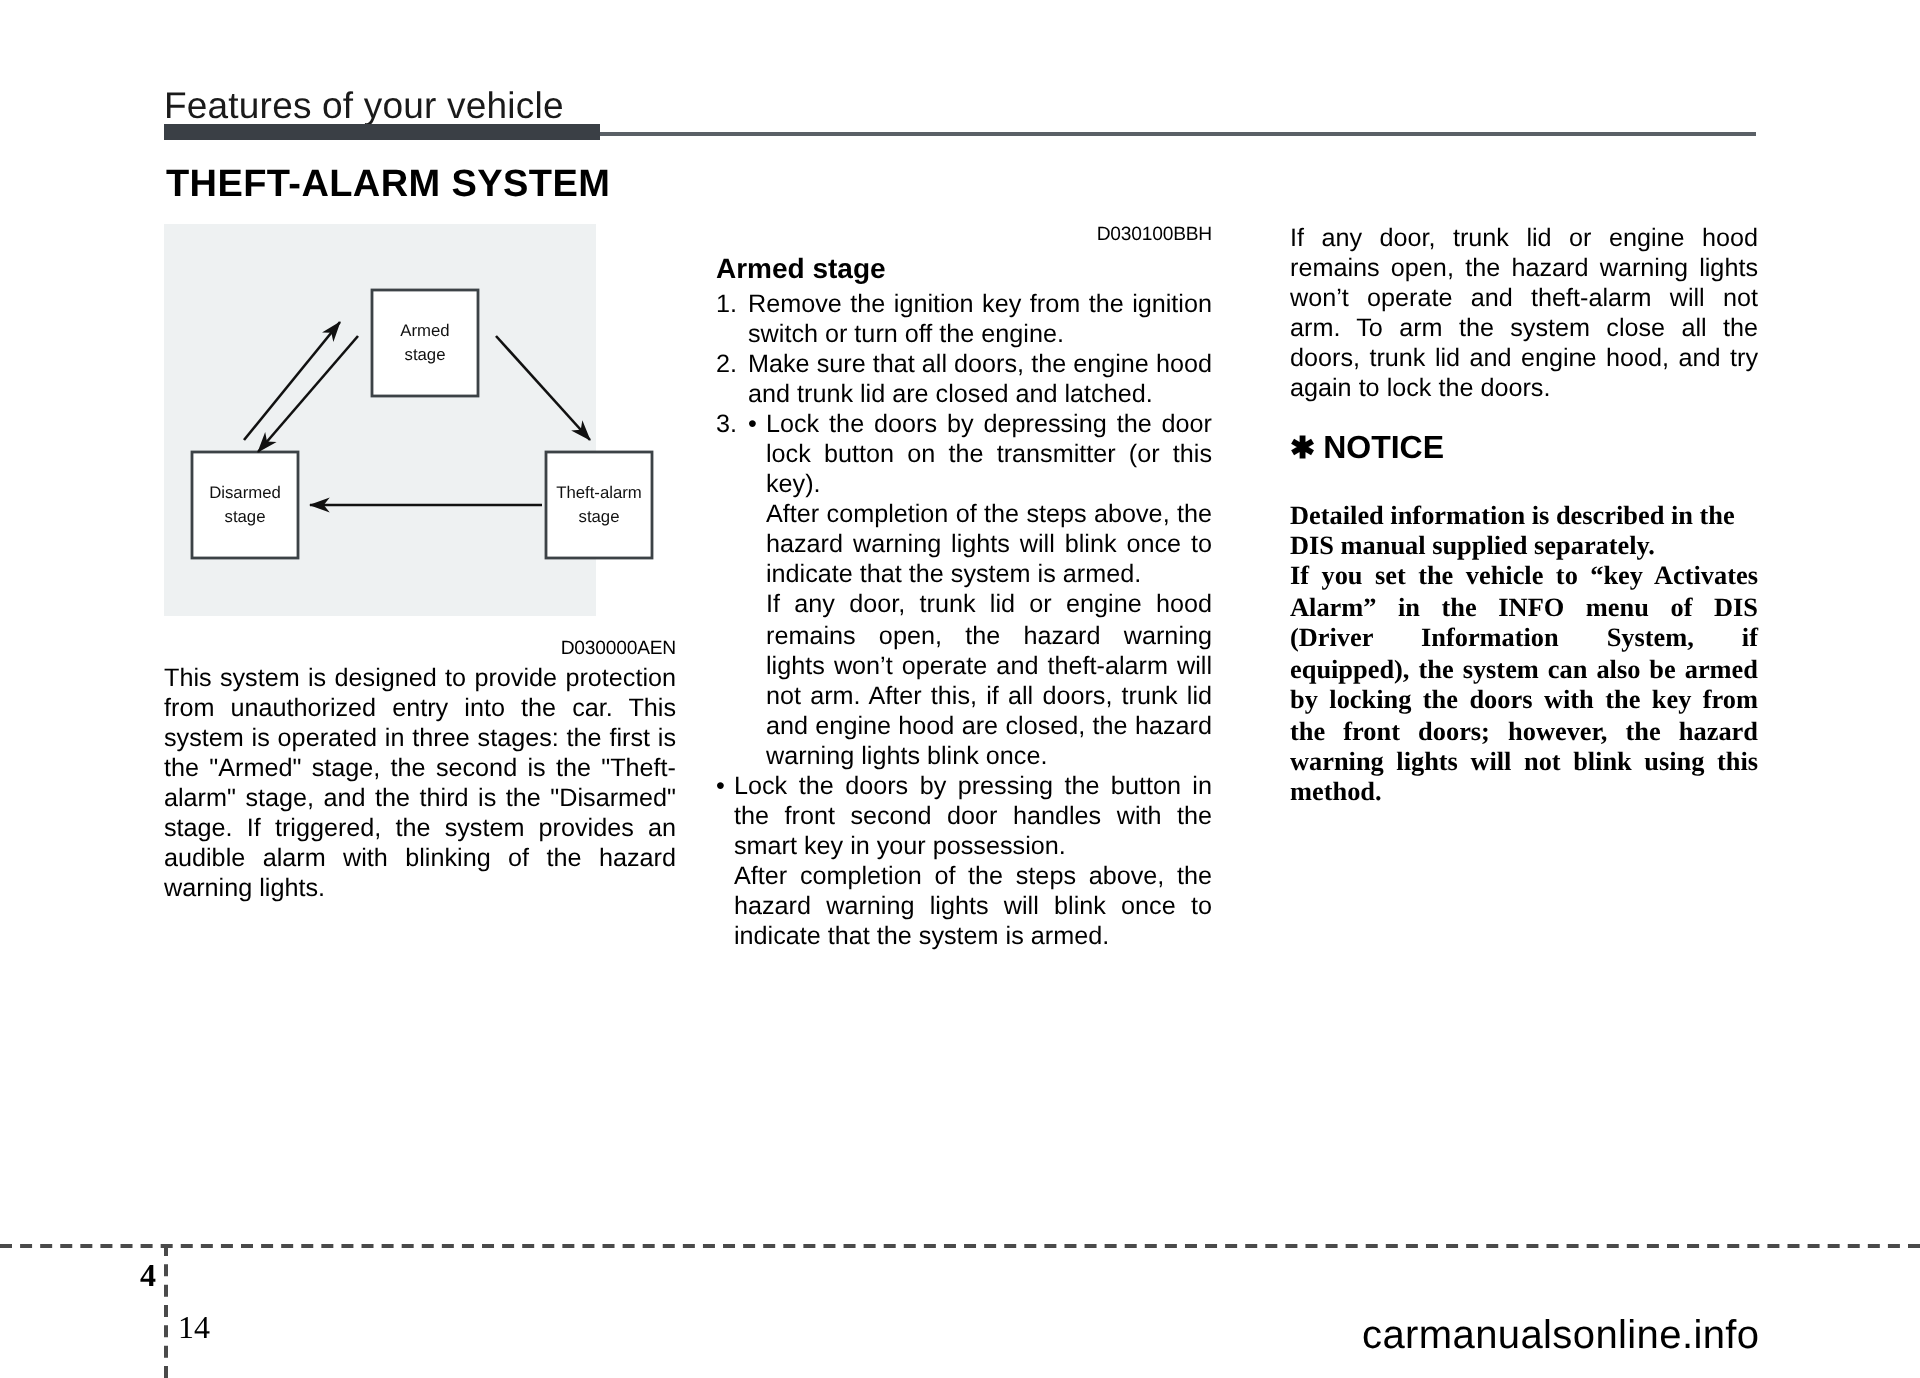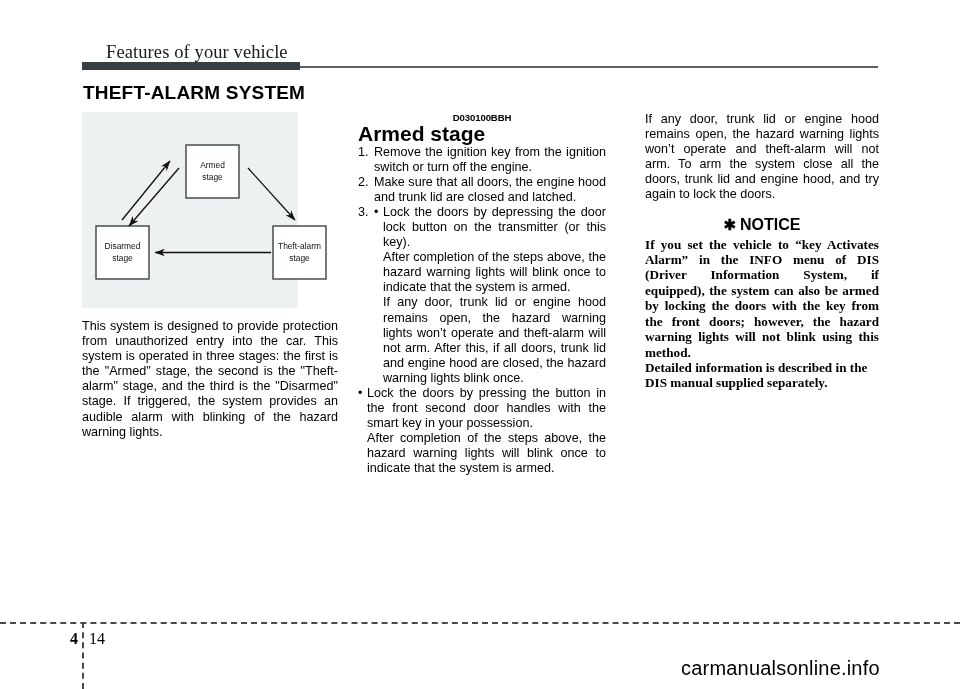--- a/index.html
+++ b/index.html
@@ -14,26 +14,25 @@
     font-family: "Liberation Sans", sans-serif;
     color: #000000;
     overflow: hidden;
   }
 
   
   #running-head {
     position: absolute;
     left: 82px;
     top: 42px;
-    font-family: Liberation Serif, serif;
+    font-family: Liberation Sans, sans-serif;
     font-size: 18.5px;
     color: #1a1a1a;
     letter-spacing: .1px;
     white-space: nowrap;
-    margin-left: 24px;
   }
   #head-rule-thick {
     position: absolute;
     left: 82px;
     top: 62px;
     width: 218px;
     height: 8px;
     background: #3a3f45;
   }
   #head-rule-thin {
@@ -80,25 +79,24 @@
     font-family: "Liberation Sans", sans-serif;
     font-size: 8.4px;
     fill: #111;
   }
 
   .code {
     font-size: 9.6px;
     line-height: 11.5px;
     letter-spacing: -0.1px;
     margin-bottom: 1px;
-    text-align: center;
-    font-weight: bold;
+    text-align: right;
   }
   .subhead {
-    font-size: 21px;
+    font-size: 14px;
     font-weight: bold;
     line-height: 18px;
     margin: 0 0 2px 0;
     text-align: left;
   }
   p.body {
     margin: 0;
     text-align: justify;
   }
 
@@ -129,22 +127,22 @@
   .indent-block {
     padding-left: 9px;
     text-align: justify;
   }
 
   
   #notice-head {
     font-size: 16px;
     font-weight: bold;
     margin-top: 14px;
-    margin-bottom: 5px;
-    text-align: center;
+    margin-bottom: 18px;
+    text-align: left;
     white-space: nowrap;
   }
   #notice-head .star {
     font-size: 15px;
     display: inline-block;
     transform: translateY(0px);
     margin-right: 4px;
   }
   .notice-body {
     font-family: "Liberation Serif", serif;
@@ -179,21 +177,21 @@
     top: 630px;
     width: 22px;
     text-align: right;
     font-size: 16px;
     font-weight: bold;
     font-family: "Liberation Serif", serif;
   }
   #page-num {
     position: absolute;
     left: 89px;
-    top: 630px;
+    top: 656px;
     font-size: 16px;
     font-family: "Liberation Serif", serif;
   }
   #watermark {
     position: absolute;
     left: 681px;
     top: 657px;
     font-size: 20px;
     color: #000000;
     letter-spacing: .2px;
@@ -233,20 +231,21 @@
       <line x1="40" y1="108" x2="88" y2="49" stroke="#111" stroke-width="1.3" marker-end="url(#arrhead)"></line>
 
       <line x1="97" y1="56" x2="47" y2="114" stroke="#111" stroke-width="1.3" marker-end="url(#arrhead)"></line>
 
       <line x1="166" y1="56" x2="213" y2="108" stroke="#111" stroke-width="1.3" marker-end="url(#arrhead)"></line>
 
       <line x1="189" y1="140.5" x2="73" y2="140.5" stroke="#111" stroke-width="1.3" marker-end="url(#arrhead)"></line>
     </svg>
   </div>
 
+  <div class="code">D030000AEN</div>
   <p class="body">This system is designed to provide protection from unauthorized entry into the car. This system is operated in three stages: the first is the "Armed" stage, the second is the "Theft-alarm" stage, and the third is the "Disarmed" stage. If triggered, the system provides an audible alarm with blinking of the hazard warning lights.</p>
 </div>
 
 <div class="col" id="col-2">
   <div class="code">D030100BBH</div>
   <div class="subhead">Armed stage</div>
 
   <div class="num-item">
     <span class="num">1.</span>
     <span>Remove the ignition key from the ignition switch or turn off the engine.</span>
@@ -273,21 +272,21 @@
   </div>
   <div class="indent-block" style="padding-left:9px">After completion of the steps above, the hazard warning lights will blink once to indicate that the system is armed.</div>
 </div>
 
 <div class="col" id="col-3">
   <p class="body">If any door, trunk lid or engine hood remains open, the hazard warning lights won’t operate and theft-alarm will not arm. To arm the system close all the doors, trunk lid and engine hood, and try again to lock the doors.</p>
 
   <div id="notice-head">
     <span class="star">✱</span><span>NOTICE</span>
   </div>
+  <p class="notice-body tail">Detailed information is described in the DIS manual supplied separately.</p>
   <p class="notice-body">If you set the vehicle to “key Activates Alarm” in the INFO menu of DIS (Driver Information System, if equipped), the system can also be armed by locking the doors with the key from the front doors; however, the hazard warning lights will not blink using this method.</p>
-  <p class="notice-body tail">Detailed information is described in the DIS manual supplied separately.</p>
 </div>
 
 <div id="footer-dash-h"></div>
 <div id="footer-dash-v"></div>
 <div id="chapter-num">4</div>
 <div id="page-num">14</div>
 <div id="watermark">carmanualsonline.info</div>
 
 </body></html>

